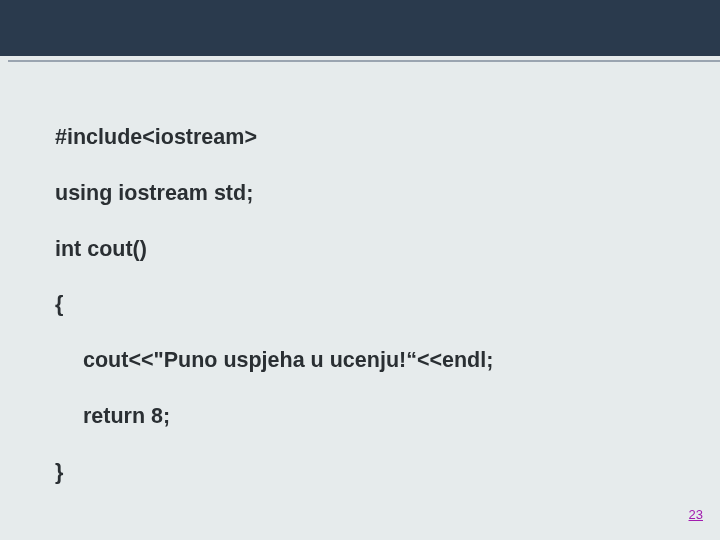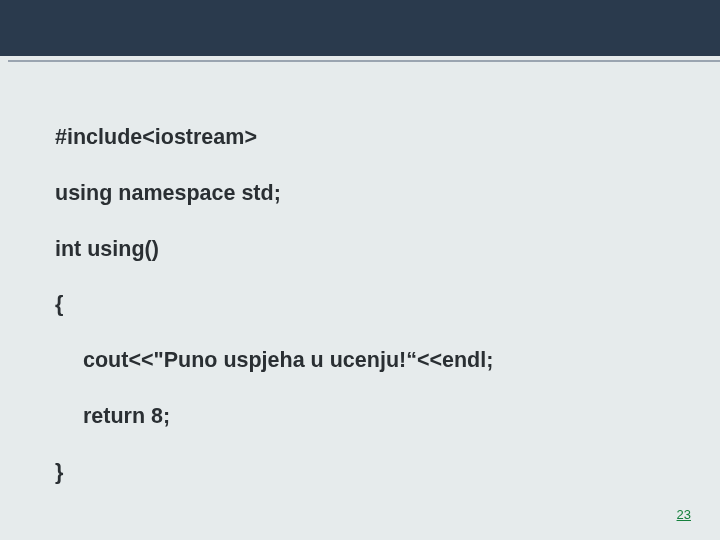--- a/index.html
+++ b/index.html
@@ -42,37 +42,37 @@
     font-size: 21.5px;
     line-height: 1.2;
     margin-bottom: 30px;
   }
   .code-line.indent {
     padding-left: 28px;
   }
   .page-num {
     position: absolute;
     bottom: 18px;
-    right: 29px;
-    color: #15803d;
+    right: 17px;
+    color: #a21caf;
     font-size: 13px;
     text-decoration: underline;
   }
 </style>
 </head>
 <body>
 
 <div class="slide">
   <div class="top-stripe"></div>
   <div class="rule"></div>
 
   <div class="content">
     <div class="code-line">#include&lt;iostream&gt;</div>
-    <div class="code-line">using namespace std;</div>
-    <div class="code-line">int using()</div>
+    <div class="code-line">using iostream std;</div>
+    <div class="code-line">int cout()</div>
     <div class="code-line">{</div>
     <div class="code-line indent">cout&lt;&lt;"Puno uspjeha u ucenju!“&lt;&lt;endl;</div>
     <div class="code-line indent">return 8;</div>
     <div class="code-line">}</div>
   </div>
 
   <div class="page-num">23</div>
 </div>
 
 </body></html>

